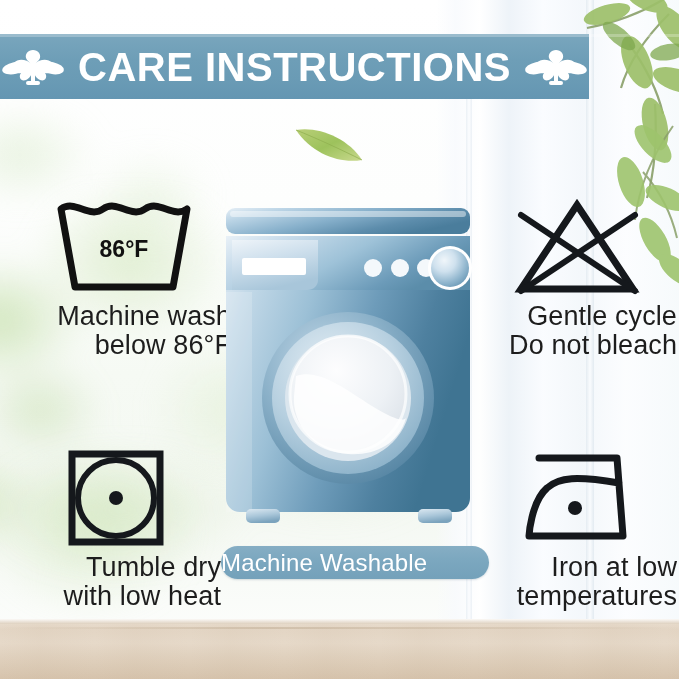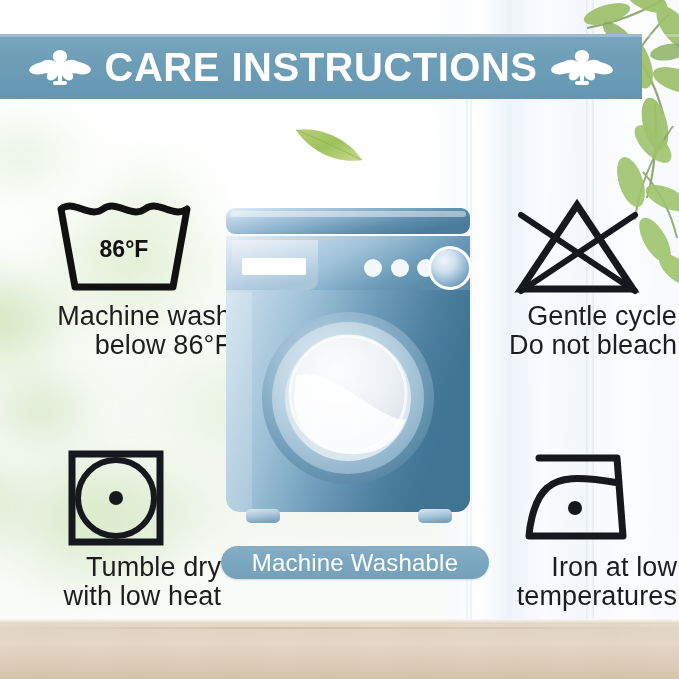--- a/index.html
+++ b/index.html
@@ -114,21 +114,21 @@
         rgba(198,178,152,0.0) 95px);
     opacity: 0.8;
   }
   .table-shadowline {
     position: absolute; left: 0; top: 627px; width: 679px; height: 2px;
     background: linear-gradient(90deg, rgba(186,166,140,0.0), rgba(186,166,140,0.45) 40%, rgba(186,166,140,0.25) 75%, rgba(186,166,140,0.0));
   }
 
   
   .banner {
-    position: absolute; left: 0; top: 34px; width: 642px; height: 65px;
+    position: absolute; left: 0; top: 34px; width: 589px; height: 65px;
     background: linear-gradient(180deg, #79a6bd 0%, #6e9eb7 40%, #6a9bb5 70%, #6496b2 100%);
     display: flex; align-items: center; justify-content: center;
     box-sizing: border-box;
   }
   .banner-top-edge {
     position: absolute; left: 0; top: 34px; width: 679px; height: 3px;
     background: rgba(255,255,255,0.25);
   }
   .banner-title {
     color: #ffffff;
@@ -167,21 +167,21 @@
   #item-iron  { left: 477px; top: 443px; width: 200px;}
 
   
   .washer { position: absolute; left: 222px; top: 206px; width: 252px; height: 330px; }
 
   
   .badge {
     position: absolute; left: 221px; top: 546px; width: 268px; height: 33px;
     border-radius: 17px;
     background: linear-gradient(180deg, #86aec4 0%, #7ba7bf 45%, #74a1ba 100%);
-    display: flex; align-items: center; justify-content: center;
+    display: flex; align-items: center; justify-content: flex-start;
     box-shadow: 0 1px 2px rgba(90,120,140,0.25);
   }
   .badge-text {
     color: #ffffff;
     font-size: 24px;
     line-height: 1;
     letter-spacing: 0.2px;
     font-family: "Liberation Sans", sans-serif;
   }
 

